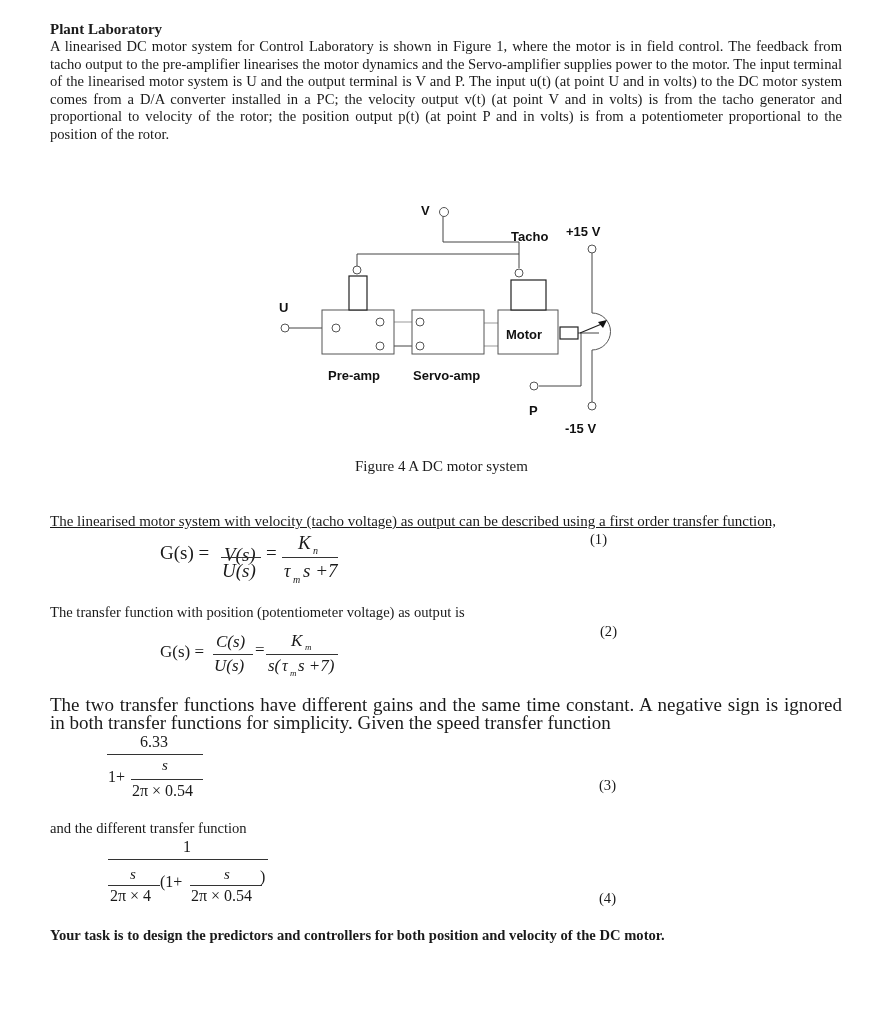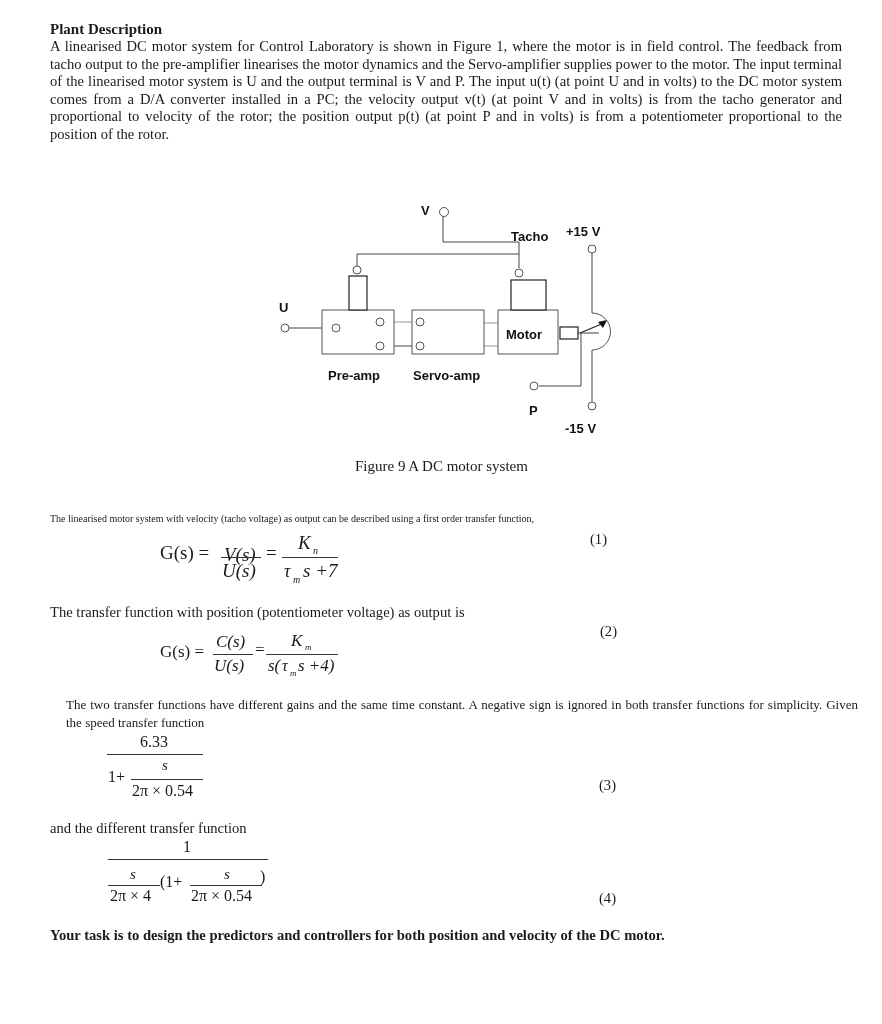--- a/index.html
+++ b/index.html
@@ -2,35 +2,35 @@
 <html><head>
 <meta charset="utf-8">
 <style>
   html, body { margin:0; padding:0; background:#ffffff; }
   body { width:882px; height:1024px; position:relative; overflow:hidden;
          font-family:"Liberation Serif", "DejaVu Serif", serif; color:#1a1a1a; }
   .abs { position:absolute; }
   .title { left:50px; top:21px; font-size:15px; font-weight:bold; }
   .para { left:50px; top:38px; width:792px; font-size:14.6px; line-height:17.6px; text-align:justify; }
   .cap { left:355px; top:458px; font-size:15px; }
-  .p2 { left:50px; top:513px; font-size:10px; }
+  .p2 { left:50px; top:513px; font-size:15px;text-decoration:underline; }
   .eqno { font-size:14.6px; }
   .p3 { left:50px; top:604px; font-size:14.6px; }
-  .p4 { left:66px; top:696px; width:792px; font-size:13px; line-height:18px; text-align:justify; }
+  .p4 { left:50px; top:696px; width:792px; font-size:19px; line-height:18px; text-align:justify; }
   .p5 { left:50px; top:820px; font-size:14.6px; }
   .p6 { left:50px; top:927px; font-size:14.6px;font-weight:bold; }
   .math { font-family:"Liberation Serif", "DejaVu Serif", serif; }
   .it { font-style:italic; }
   .frac-line { position:absolute; height:1px; background:#333; }
   svg text { font-family:"Liberation Sans", "DejaVu Sans", sans-serif; }
 </style>
 </head>
 <body>
 
-<div class="abs title">Plant Description</div>
+<div class="abs title">Plant Laboratory</div>
 <div class="abs para">A linearised DC motor system for Control Laboratory is shown in Figure 1, where the motor is in field control.  The feedback from tacho output to the pre-amplifier linearises the motor dynamics and the Servo-amplifier supplies power to the motor.  The input terminal of the linearised motor system is U and the output terminal is V and P.  The input u(t) (at point U and in volts) to the DC motor system comes from a D/A converter installed in a PC; the velocity output v(t) (at point V and in volts) is from the tacho generator and proportional to velocity of the rotor; the position output p(t) (at point P and in volts) is from a potentiometer proportional to the position of the rotor.</div>
 
 <svg class="abs" style="left:0;top:0;" width="882" height="460" viewBox="0 0 882 460">
   <g stroke="#444" stroke-width="1" fill="none">
 
     <line x1="287" y1="328" x2="331" y2="328"></line>
     <line x1="384" y1="322" x2="415" y2="322" stroke="#999"></line>
     <line x1="384" y1="346" x2="415" y2="346"></line>
     <line x1="484" y1="323" x2="498" y2="323" stroke="#999"></line>
     <line x1="484" y1="346" x2="498" y2="346" stroke="#999"></line>
@@ -77,21 +77,21 @@
   <text x="511" y="241" font-size="13" font-weight="bold" fill="#111">Tacho</text>
   <text x="566" y="236" font-size="13" font-weight="bold" fill="#111">+15 V</text>
   <text x="279" y="312" font-size="13" font-weight="bold" fill="#111">U</text>
   <text x="506" y="339" font-size="13" font-weight="bold" fill="#111">Motor</text>
   <text x="328" y="380" font-size="13" font-weight="bold" fill="#111">Pre-amp</text>
   <text x="413" y="380" font-size="13" font-weight="bold" fill="#111">Servo-amp</text>
   <text x="529" y="415" font-size="13" font-weight="bold" fill="#111">P</text>
   <text x="565" y="433" font-size="13" font-weight="bold" fill="#111">-15 V</text>
 </svg>
 
-<div class="abs cap">Figure 9 A DC motor system</div>
+<div class="abs cap">Figure 4 A DC motor system</div>
 
 <div class="abs p2">The linearised motor system with velocity (tacho voltage) as output can be described using a first order transfer function,</div>
 
 <div class="abs math" style="left:0;top:0;width:882px;height:1024px;pointer-events:none;">
   <span class="abs" style="left:160px;top:542px;font-size:19px;">G(s) =</span>
   <span class="abs it" style="left:224px;top:544px;font-size:19px;">V(s)</span>
   <div class="frac-line" style="left:221px;top:557px;width:40px;"></div>
   <span class="abs it" style="left:222px;top:560px;font-size:19px;">U(s)</span>
   <span class="abs" style="left:266px;top:542px;font-size:19px;">=</span>
   <span class="abs it" style="left:298px;top:532px;font-size:19px;">K</span>
@@ -110,21 +110,21 @@
   <span class="abs it" style="left:216px;top:632px;font-size:17px;text-align:right;">C(s)</span>
   <div class="frac-line" style="left:213px;top:654px;width:40px;"></div>
   <span class="abs it" style="left:214px;top:656px;font-size:17px;">U(s)</span>
   <span class="abs" style="left:255px;top:640px;font-size:17px;">=</span>
   <span class="abs it" style="left:291px;top:631px;font-size:17px;">K</span>
   <span class="abs it" style="left:305px;top:642px;font-size:9px;">m</span>
   <div class="frac-line" style="left:266px;top:654px;width:72px;"></div>
   <span class="abs it" style="left:268px;top:656px;font-size:17px;">s(</span>
   <span class="abs it" style="left:282px;top:657px;font-size:16px;">τ</span>
   <span class="abs it" style="left:290px;top:668px;font-size:9px;">m</span>
-  <span class="abs it" style="left:298px;top:656px;font-size:17px;">s +4)</span>
+  <span class="abs it" style="left:298px;top:656px;font-size:17px;">s +7)</span>
 </div>
 <div class="abs eqno" style="left:600px;top:623px;">(2)</div>
 
 <div class="abs p4">The two transfer functions have different gains and the same time constant. A negative sign is ignored in both transfer functions for simplicity.   Given the speed transfer function</div>
 
 <div class="abs math" style="left:0;top:0;width:882px;height:1024px;pointer-events:none;padding-left:48px;">
   <span class="abs" style="left:140px;top:733px;font-size:16px;">6.33</span>
   <div class="frac-line" style="left:107px;top:754px;width:96px;"></div>
   <span class="abs" style="left:108px;top:768px;font-size:16px;">1+</span>
   <span class="abs it" style="left:162px;top:757px;font-size:15px;">s</span>

